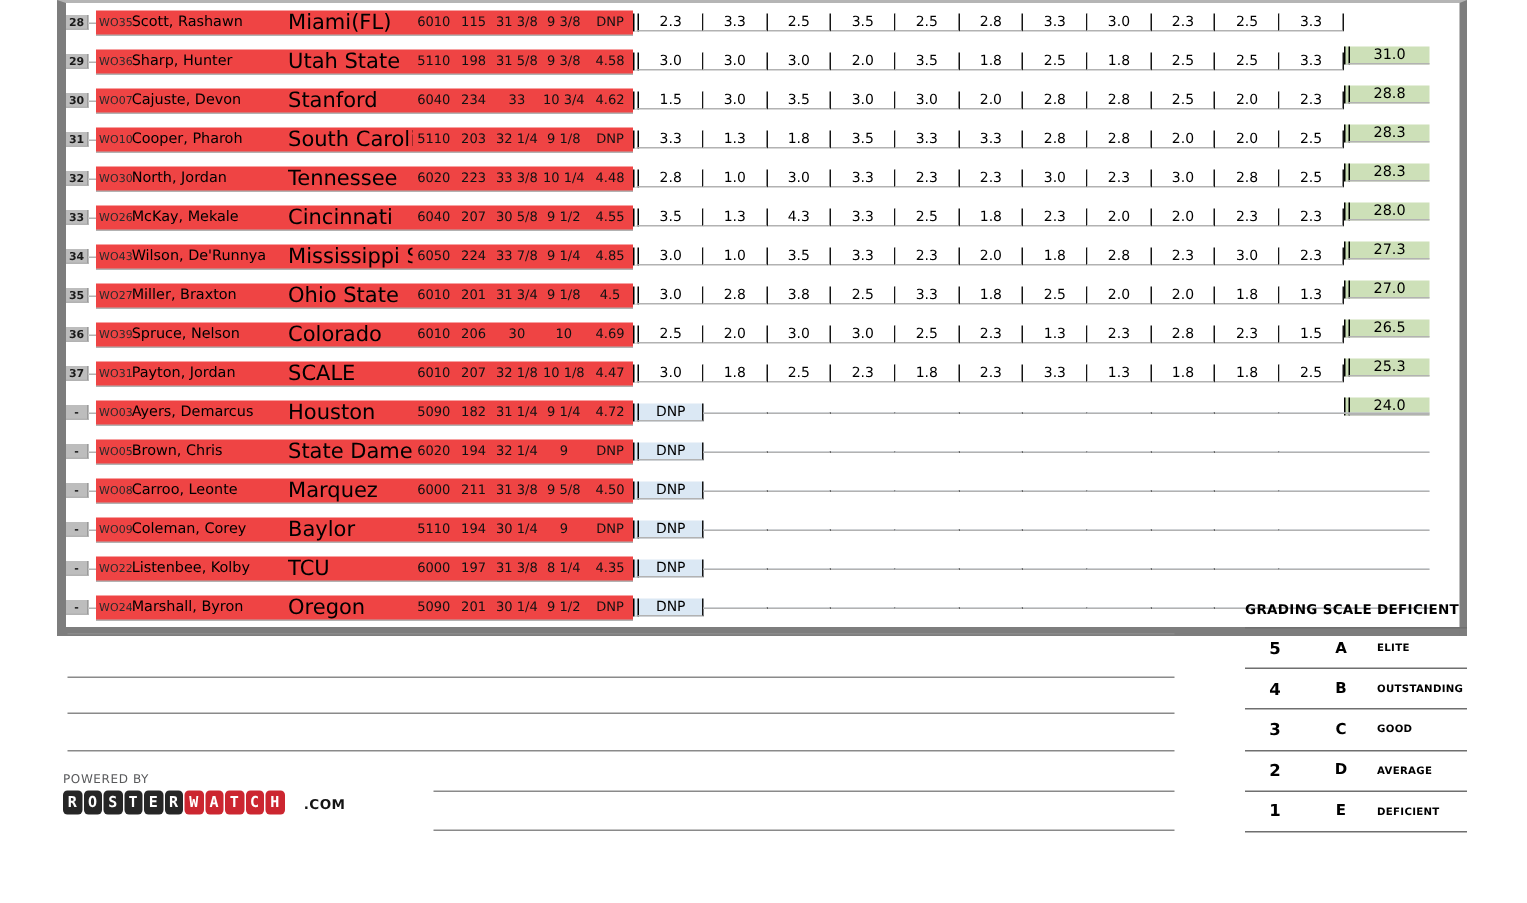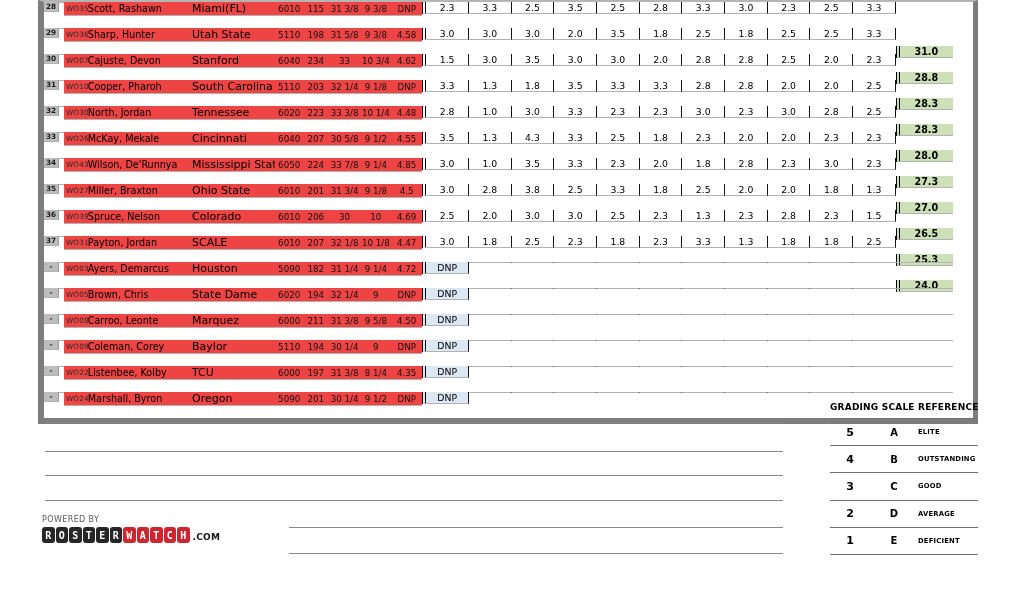--- a/index.html
+++ b/index.html
@@ -9,41 +9,41 @@
     -webkit-font-smoothing:antialiased;overflow:hidden;
   }
   *{box-sizing:border-box;}
 
   
   .tablewrap{
     position:absolute;left:38px;top:0;width:940px;
     border-left:6px solid #7d7d7d;border-right:5px solid #7d7d7d;
     border-bottom:6px solid #7d7d7d;border-top:2px solid #b5b5b5;
   }
-  .trow{display:flex;height:26px;align-items:flex-start;}
+  .trow{display:flex;height:26px;align-items:center;}
   .c{border-bottom:1px solid #b2b2b2;display:flex;align-items:center;overflow:hidden;}
   .c.num{width:15px;background:#bdbdbd;border-right:1px solid #9b9b9b;
          justify-content:center;font-size:7.3px;font-weight:bold;color:#1a1a1a;}
   .c.gap{width:5px;background:#fff;}
   .c.main{width:358.3px;background:#ef4444;padding:0;}
   .c.main .sub{display:flex;align-items:center;height:100%;overflow:hidden;white-space:nowrap;}
   .sub.code{width:25px;font-size:7.3px;color:#2a2a2a;padding-left:2px;letter-spacing:0.1px;}
   .sub.pname{width:110px;font-size:9.6px;color:#000;}
-  .sub.school{width:88px;font-size:11px;color:#000;}
+  .sub.school{width:88px;font-size:14px;color:#000;}
   .sub.meas{font-size:8.7px;color:#111;justify-content:center;}
   .sub.m-h{width:29px;}
   .sub.m-w{width:27px;}
   .sub.m-a{width:34px;}
   .sub.m-hd{width:32px;}
   .sub.m-40{width:33px;}
   .c.grade{width:42.7px;background:#fff;border-right:1px solid #141414;
            justify-content:center;font-size:9.3px;color:#000;}
   .c.grade.first{width:46.7px;border-left:4px double #000;}
   .c.final{width:57px;border-left:4px double #000;background:var(--green,#cde0b8);
-           justify-content:center;font-size:9.6px;font-weight:bold;color:#000;margin-top:44px;}
+           justify-content:center;font-size:9.6px;font-weight:normal;color:#000;margin-top:44px;}
   .c.wide{width:99.7px;border-right:none;}
   .c.dnpcell{background:var(--blue,#dbe8f4);}
 
   
   .hline{position:absolute;height:1px;background:#8a8a8a;}
   .hline.long{left:45px;width:738px;}
   .hline.short{left:289px;width:494px;}
 
   
   .gscale{position:absolute;left:830px;top:402px;width:148px;}
@@ -57,21 +57,21 @@
   
   .powered{position:absolute;left:42px;top:515px;font-size:8px;font-weight:normal;
            color:#58595b;letter-spacing:0.4px;}
   .logo{position:absolute;left:42px;top:527px;display:flex;align-items:flex-end;}
   .lblock{width:12.5px;height:16px;margin-right:1px;border-radius:3px;
           display:flex;align-items:center;justify-content:center;
           color:#fff;font-weight:bold;font-size:10px;
           font-family:"DejaVu Sans Mono","Liberation Mono",monospace;}
   .lblock.dark{background:var(--logo-black,#262626);}
   .lblock.red{background:var(--logo-red,#cc2630);}
-  .lsuffix{font-size:9px;font-weight:bold;color:#141414;margin-left:2px;
+  .lsuffix{font-size:9px;font-weight:bold;color:#141414;margin-left:12px;
            letter-spacing:0.3px;padding-bottom:1px;}
 </style>
 </head>
 <body style="--green: #cde0b8; --blue: #dbe8f4; --logo-red: #cc2630; --logo-black: #262626;">
 
 <div class="tablewrap">
   <div>
       <div class="trow">
         <div class="c num">28</div>
         <div class="c gap"></div>
@@ -486,21 +486,21 @@
 </div>
 
 <div class="hline long" style="top:422px;"></div>
 <div class="hline long" style="top:451px;"></div>
 <div class="hline long" style="top:475px;"></div>
 <div class="hline long" style="top:500px;"></div>
 <div class="hline short" style="top:527px;"></div>
 <div class="hline short" style="top:553px;"></div>
 
 <div class="gscale">
-  <div class="gtitle">GRADING SCALE REFERENCE</div>
+  <div class="gtitle">GRADING SCALE DEFICIENT</div>
   <div class="gsrows">
       <div class="gsrow">
         <div class="score">5</div>
         <div class="letter">A</div>
         <div class="glabel">ELITE</div>
       </div>
       <div class="gsrow">
         <div class="score">4</div>
         <div class="letter">B</div>
         <div class="glabel">OUTSTANDING</div>

